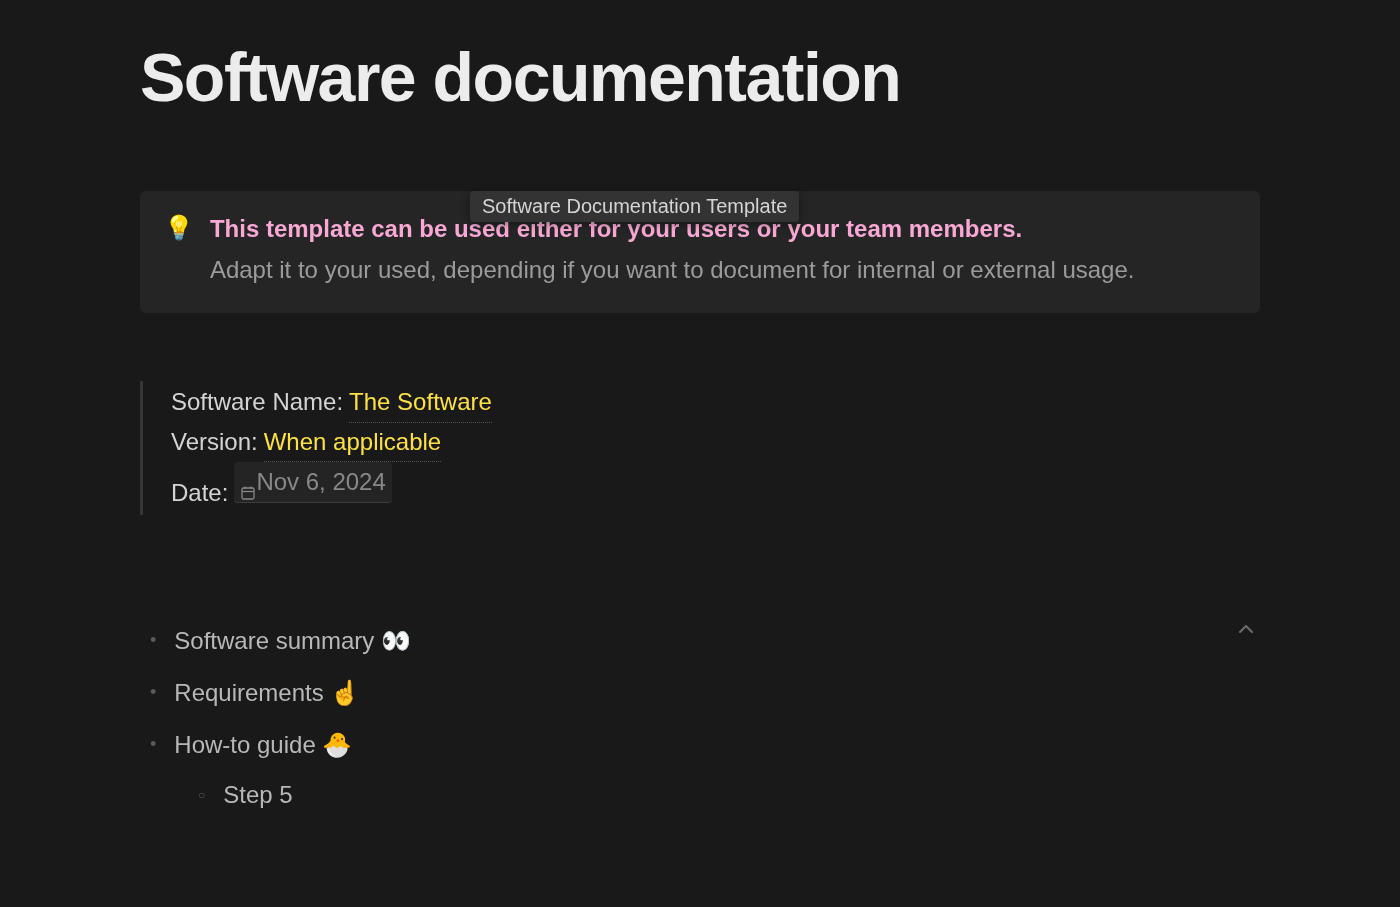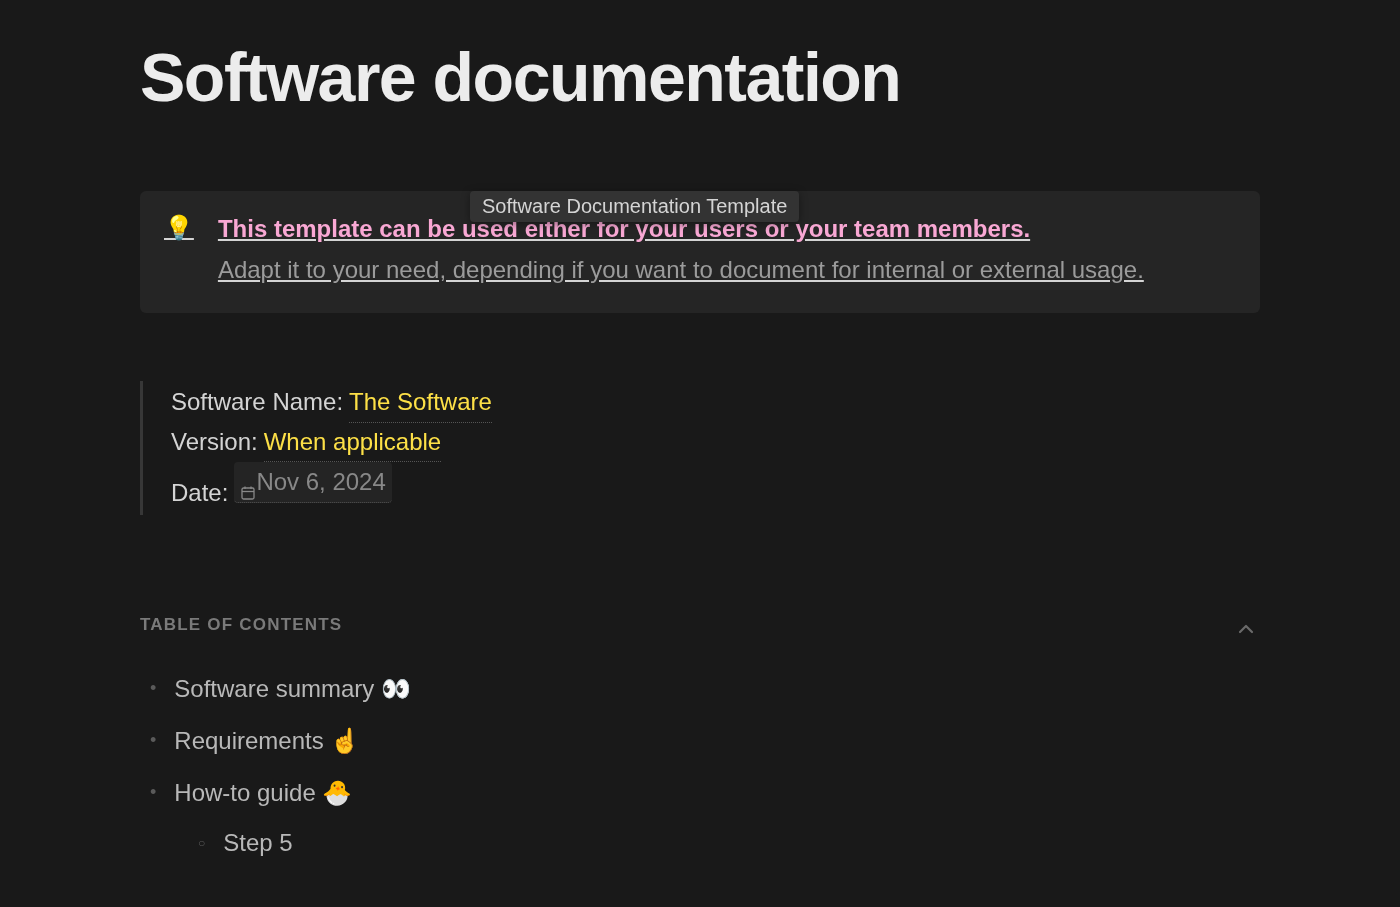--- a/index.html
+++ b/index.html
@@ -25,24 +25,23 @@
       color: #ececec;
       letter-spacing: -1.5px;
       line-height: 1.1;
       margin-bottom: 76px;
     }
     .callout {
       background: #252525;
       border-radius: 6px;
       padding: 20px 28px 24px 24px;
       display: flex;
-      gap: 24px;
+      gap: 16px;
       margin-bottom: 68px;
       position: relative;
-      text-decoration: underline;
     }
     .callout-icon {
       font-size: 24px;
       line-height: 1.4;
       flex-shrink: 0;
     }
     .callout-body {
       flex: 1;
     }
     .callout-bold {
@@ -165,21 +164,21 @@
 <body>
 
 <div class="page-container">
   <h1 class="page-title">Software documentation</h1>
 
   <div class="callout">
     <div class="tooltip">Software Documentation Template</div>
     <span class="callout-icon">💡</span>
     <div class="callout-body">
       <div class="callout-bold">This template can be used either for your users or your team members.</div>
-      <div class="callout-text">Adapt it to your need, depending if you want to document for internal or external usage.</div>
+      <div class="callout-text">Adapt it to your used, depending if you want to document for internal or external usage.</div>
     </div>
   </div>
 
   <div class="meta-block">
     <div class="meta-row">
       <span class="meta-label">Software Name:</span>
       <span class="meta-value">The Software</span>
     </div>
     <div class="meta-row">
       <span class="meta-label">Version:</span>
@@ -195,21 +194,20 @@
             <path d="M5 1.5 V4"></path>
             <path d="M11 1.5 V4"></path>
           </svg>
         </span>
         <span>Nov 6, 2024</span>
       </span>
     </div>
   </div>
 
   <div class="toc-section">
-    <div class="toc-heading">TABLE OF CONTENTS</div>
     <div class="toc-toggle">
       <svg viewBox="0 0 24 24" fill="none" stroke="currentColor" stroke-width="2.2" stroke-linecap="round" stroke-linejoin="round">
         <polyline points="6 15 12 9 18 15"></polyline>
       </svg>
     </div>
     <ul class="toc-list">
       <li class="toc-item">
         <span class="toc-bullet">•</span>
         <span>Software summary 👀</span>
       </li>

